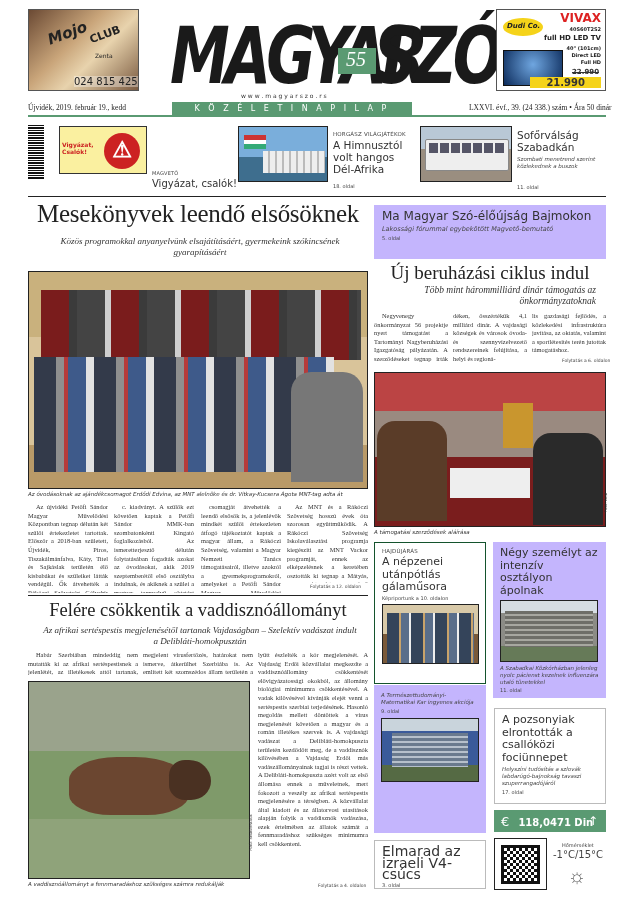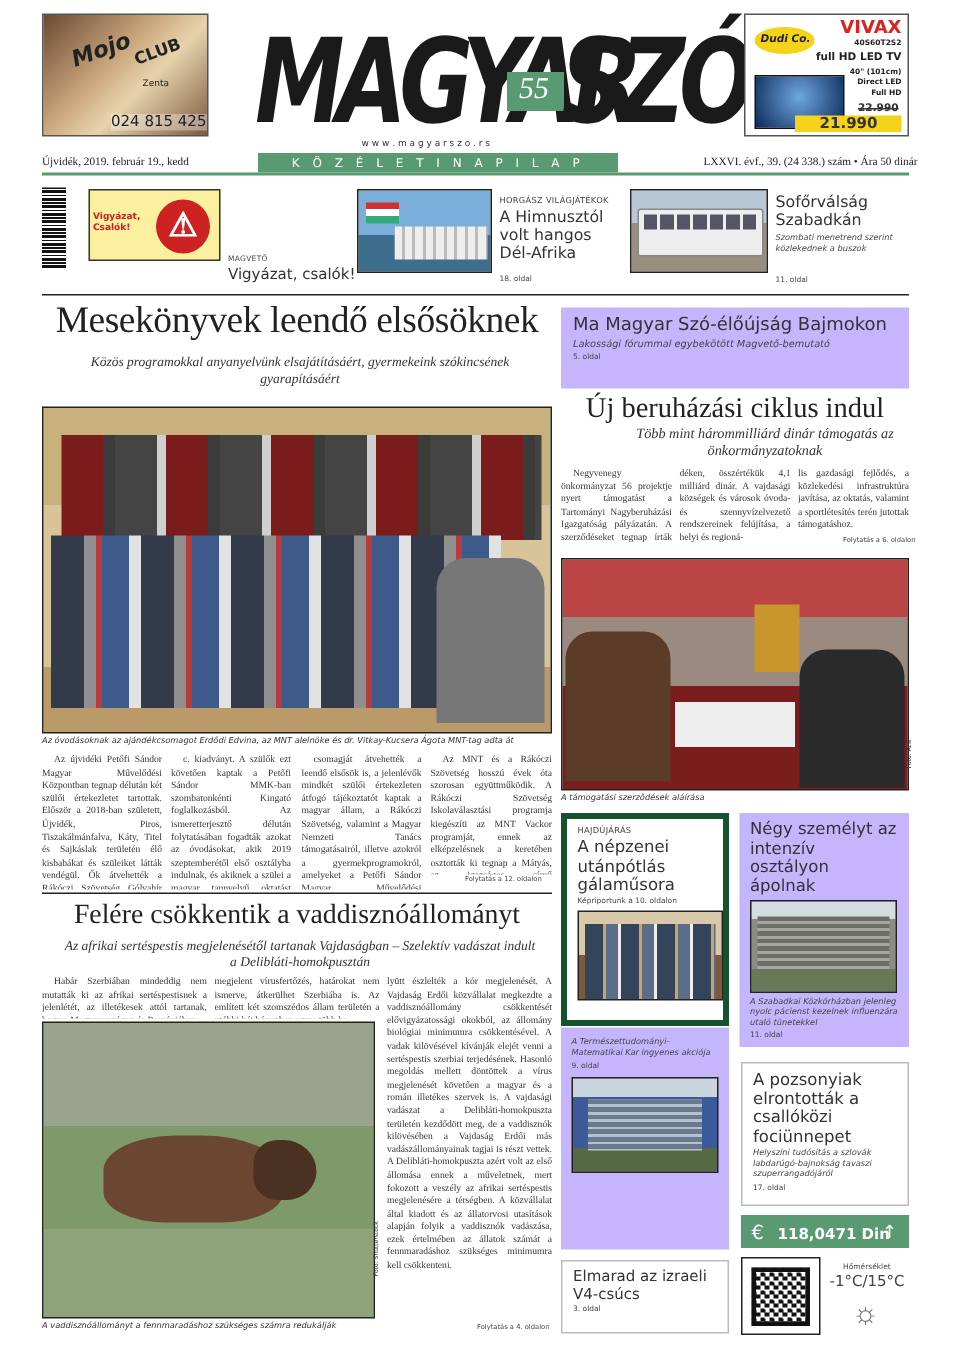--- a/index.html
+++ b/index.html
@@ -124,42 +124,42 @@
 <div class="abs sans it" style="left:28px;top:881px;width:230px;font-size:5.5px;color:#333">A vaddisznóállományt a fennmaradáshoz szükséges számra redukálják</div>
 <div class="abs sans small" style="left:318px;top:883px;font-size:4.5px">Folytatás a 4. oldalon</div>
 
 <div class="abs green" style="left:374px;top:205px;width:232px;height:54px;padding:4px 8px">
   <div class="sans" style="font-size:12px;color:#333">Ma Magyar Szó-élőújság Bajmokon</div>
   <div class="sans it" style="font-size:6.5px;color:#444;margin-top:2px">Lakossági fórummal egybekötött Magvető-bemutató</div>
   <div class="sans" style="font-size:5px;color:#444;margin-top:2px">5. oldal</div>
 </div>
 
 <div class="abs serif" style="left:374px;top:262px;width:232px;font-size:19px;text-align:center;color:#222">Új beruházási ciklus indul</div>
-<div class="abs serif it" style="left:404px;top:285px;width:212px;font-size:9.5px;text-align:center;line-height:11px;color:#333">Több mint hárommilliárd dinár támogatás az önkormányzatoknak</div>
+<div class="abs serif it" style="left:384px;top:285px;width:212px;font-size:9.5px;text-align:right;line-height:11px;color:#333">Több mint hárommilliárd dinár támogatás az önkormányzatoknak</div>
 <div class="abs col-text serif" style="left:374px;top:312px;width:74px;height:50px;overflow:hidden">
     <p>Negyvenegy önkormányzat 56 projektje nyert támogatást a Tartományi Nagyberuházási Igazgatóság pályázatán. A szerződéseket tegnap írták alá Újvi-</p>
   </div>
 <div class="abs col-text serif" style="left:453px;top:312px;width:74px;height:50px;overflow:hidden">
     <p style="text-indent:0">déken, összértékük 4,1 milliárd dinár. A vajdasági községek és városok óvoda- és szennyvízelvezető rendszereinek felújítása, a helyi és regioná-</p>
   </div>
 <div class="abs col-text serif" style="left:532px;top:312px;width:74px;height:44px;overflow:hidden">
     <p style="text-indent:0">lis gazdasági fejlődés, a közlekedési infrastruktúra javítása, az oktatás, valamint a sportlétesítés terén jutottak támogatáshoz.</p>
   </div>
 <div class="abs sans small" style="left:562px;top:358px;font-size:4.5px">Folytatás a 6. oldalon</div>
 
 <div class="abs photo" style="left:374px;top:372px;width:232px;height:155px;background:linear-gradient(180deg,#b44 0 25%,#9a8a80 25% 55%,#7a1d1d 55%)">
   <div class="abs" style="left:2px;top:48px;width:70px;height:100px;background:#5a3c28;border-radius:18px 18px 0 0"></div>
   <div class="abs" style="left:158px;top:60px;width:70px;height:92px;background:#2a2a2a;border-radius:18px 18px 0 0"></div>
   <div class="abs" style="left:75px;top:95px;width:80px;height:30px;background:#eee"></div>
   <div class="abs" style="left:128px;top:30px;width:30px;height:45px;background:#c9962e"></div>
 </div>
 <div class="abs sans it" style="left:374px;top:529px;font-size:5.5px;color:#333">A támogatási szerződések aláírása</div>
 <div class="abs sans" style="left:596px;top:500px;font-size:4px;transform:rotate(-90deg);color:#333;white-space:nowrap">Fotó: Ácsi</div>
 
-<div class="abs" style="left:374px;top:542px;width:112px;height:142px;border:4px solid #14532d;padding:5px 7px">
+<div class="abs" style="left:374px;top:542px;width:112px;height:142px;border:1px solid #14532d;padding:5px 7px">
   <div class="sans kicker" style="font-size:5.5px">HAJDÚJÁRÁS</div>
   <div class="sans" style="font-size:11px;line-height:12.5px;color:#333;margin-top:2px">A népzenei utánpótlás gálaműsora</div>
   <div class="sans" style="font-size:5px;color:#444;margin-top:1px">Képriportunk a 10. oldalon</div>
   <div class="photo" style="width:97px;height:60px;margin-top:3px;background:linear-gradient(180deg,#d8c9a8 0 50%,#7a5a3a 50%)">
     <div style="margin:8px 4px 0;height:52px;background:repeating-linear-gradient(90deg,#34445a 0 12px,#c9a36a 12px 14px,#5a6e8a 14px 22px,#eee 22px 24px)"></div>
   </div>
 </div>
 
 <div class="abs green" style="left:493px;top:542px;width:113px;height:156px;padding:5px 7px">
   <div class="sans" style="font-size:11px;line-height:12.5px;color:#333">Négy személyt az intenzív osztályon ápolnak</div>
@@ -184,21 +184,21 @@
   <div class="sans" style="font-size:5px;color:#444;margin-top:2px">17. oldal</div>
 </div>
 
 <div class="abs gbar sans" style="left:494px;top:810px;width:112px;height:22px;color:#fff;line-height:22px;padding:0 7px">
   <span style="font-size:13px">€</span>
   <span style="font-size:10px;font-weight:bold;margin-left:4px">118,0471 Din</span>
   <span style="position:absolute;right:8px;font-size:12px">↑</span>
 </div>
 
 <div class="abs" style="left:374px;top:840px;width:112px;height:49px;border:1px solid #bbb;padding:5px 7px">
-  <div class="sans" style="font-size:10px;line-height:11.5px;color:#333">Elmarad az izraeli V4-csúcs</div>
+  <div class="sans" style="font-size:14px;line-height:11.5px;color:#333">Elmarad az izraeli V4-csúcs</div>
   <div class="sans" style="font-size:5px;color:#444;margin-top:1px">3. oldal</div>
 </div>
 
 <div class="abs" style="left:494px;top:838px;width:53px;height:52px;border:1px solid #222;padding:6px">
   <div style="width:39px;height:39px;background:repeating-conic-gradient(#111 0 25%,#fff 0 50%) 0 0/6px 6px;outline:3px solid #111;outline-offset:-3px"></div>
 </div>
 <div class="abs sans" style="left:562px;top:842px;font-size:5px;color:#444">Hőmérséklet</div>
 <div class="abs sans" style="left:553px;top:849px;font-size:10px;color:#444">-1°C/15°C</div>
 <div class="abs" style="left:565px;top:864px;width:24px;height:24px;text-align:center;font-size:20px;line-height:24px;color:#666">☼</div>
 

